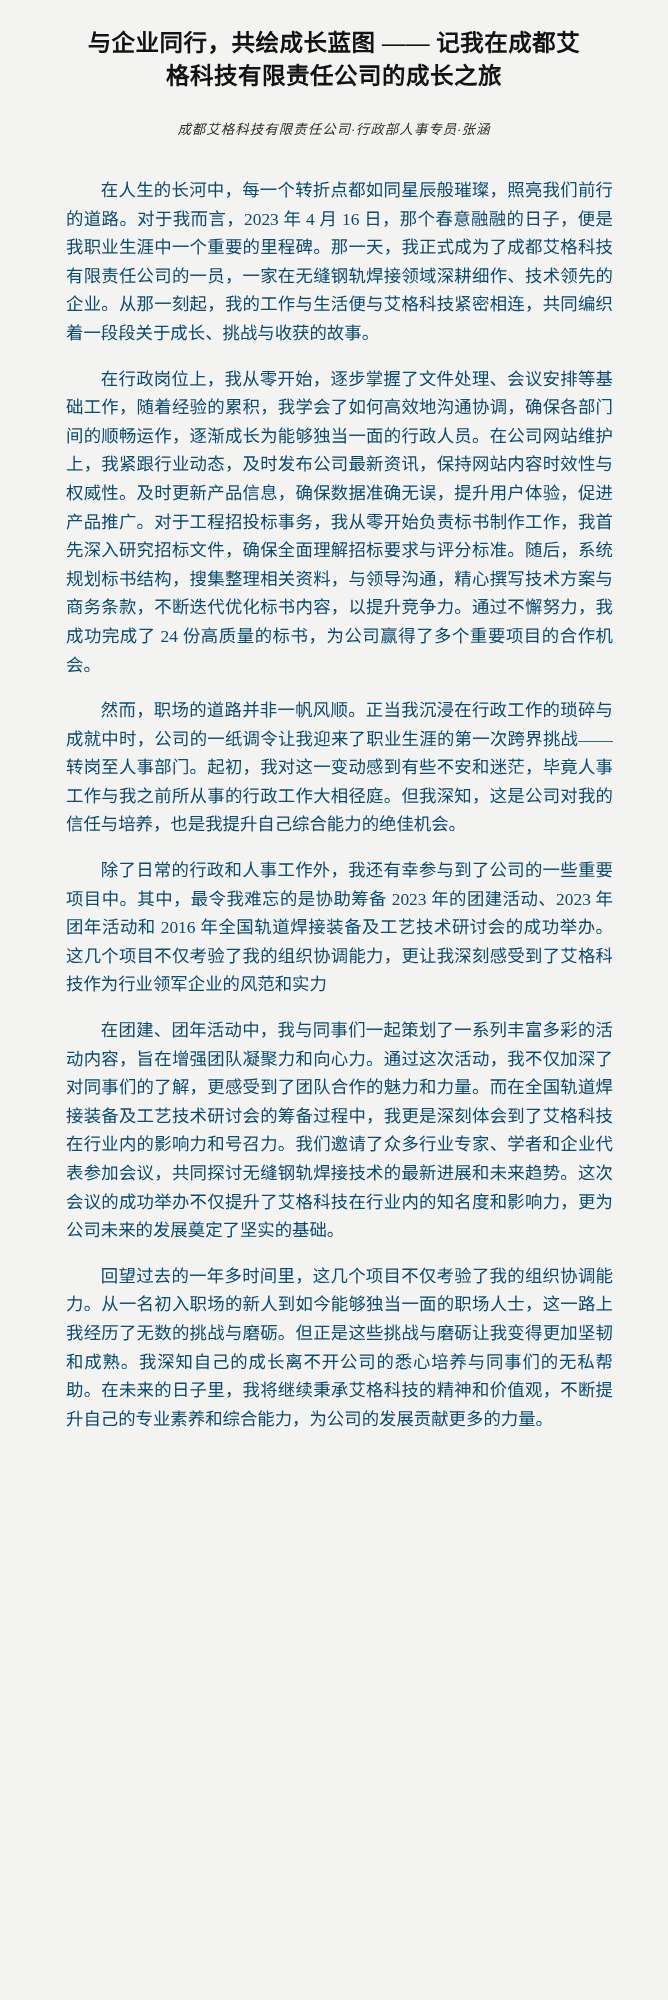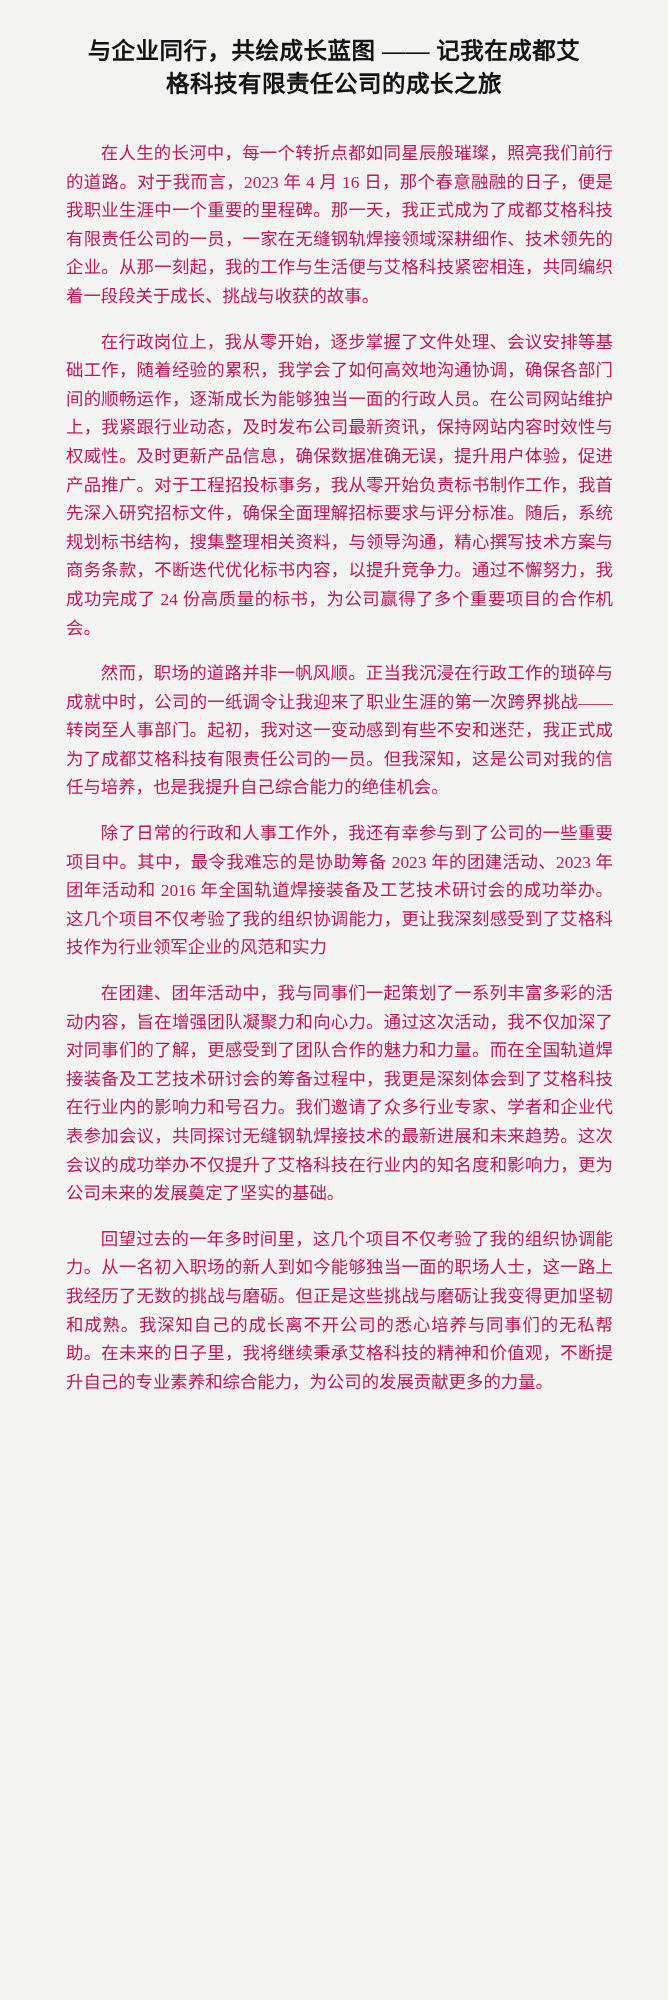--- a/index.html
+++ b/index.html
@@ -7,21 +7,21 @@
     padding: 0;
   }
   body {
     background: #f3f3f1;
     font-family: "Liberation Serif", "DejaVu Serif", serif;
   }
   .page {
     position: relative;
     width: 668px;
     height: 1494px;
-    margin: 8px auto;
+    margin: 0 auto;
     background: #f3f3f1;
     color: #161616;
     overflow: hidden;
     box-sizing: border-box;
     padding-top: 27px;
     border-radius: 31px;
   }
   .article-title {
     width: 500px;
     margin: 0 auto;
@@ -39,36 +39,37 @@
     font-size: 13.5px;
     letter-spacing: 1px;
     color: #2a2a2a;
   }
   .article-body {
     margin-top: 38px;
     padding: 0 55px 0 66px;
     font-size: 17.4px;
     line-height: 28.6px;
     text-align: justify;
-    color: #be185d;
+    color: #0c4a6e;
   }
   .article-body p {
     margin: 0 0 17px 0;
     text-indent: 2em;
     word-break: break-all;
   }
 </style>
 </head>
 <body style="background: rgb(243, 243, 241);">
 
 <div class="page">
   <h1 class="article-title">与企业同行，共绘成长蓝图 —— 记我在成都艾格科技有限责任公司的成长之旅</h1>
 
+  <div class="article-byline">成都艾格科技有限责任公司·行政部人事专员·张涵</div>
 
   <div class="article-body">
     <p>在人生的长河中，每一个转折点都如同星辰般璀璨，照亮我们前行的道路。对于我而言，2023 年 4 月 16 日，那个春意融融的日子，便是我职业生涯中一个重要的里程碑。那一天，我正式成为了成都艾格科技有限责任公司的一员，一家在无缝钢轨焊接领域深耕细作、技术领先的企业。从那一刻起，我的工作与生活便与艾格科技紧密相连，共同编织着一段段关于成长、挑战与收获的故事。</p>
     <p>在行政岗位上，我从零开始，逐步掌握了文件处理、会议安排等基础工作，随着经验的累积，我学会了如何高效地沟通协调，确保各部门间的顺畅运作，逐渐成长为能够独当一面的行政人员。在公司网站维护上，我紧跟行业动态，及时发布公司最新资讯，保持网站内容时效性与权威性。及时更新产品信息，确保数据准确无误，提升用户体验，促进产品推广。对于工程招投标事务，我从零开始负责标书制作工作，我首先深入研究招标文件，确保全面理解招标要求与评分标准。随后，系统规划标书结构，搜集整理相关资料，与领导沟通，精心撰写技术方案与商务条款，不断迭代优化标书内容，以提升竞争力。通过不懈努力，我成功完成了 24 份高质量的标书，为公司赢得了多个重要项目的合作机会。</p>
-    <p>然而，职场的道路并非一帆风顺。正当我沉浸在行政工作的琐碎与成就中时，公司的一纸调令让我迎来了职业生涯的第一次跨界挑战——转岗至人事部门。起初，我对这一变动感到有些不安和迷茫，我正式成为了成都艾格科技有限责任公司的一员。但我深知，这是公司对我的信任与培养，也是我提升自己综合能力的绝佳机会。</p>
+    <p>然而，职场的道路并非一帆风顺。正当我沉浸在行政工作的琐碎与成就中时，公司的一纸调令让我迎来了职业生涯的第一次跨界挑战——转岗至人事部门。起初，我对这一变动感到有些不安和迷茫，毕竟人事工作与我之前所从事的行政工作大相径庭。但我深知，这是公司对我的信任与培养，也是我提升自己综合能力的绝佳机会。</p>
     <p>除了日常的行政和人事工作外，我还有幸参与到了公司的一些重要项目中。其中，最令我难忘的是协助筹备 2023 年的团建活动、2023 年团年活动和 2016 年全国轨道焊接装备及工艺技术研讨会的成功举办。这几个项目不仅考验了我的组织协调能力，更让我深刻感受到了艾格科技作为行业领军企业的风范和实力</p>
     <p>在团建、团年活动中，我与同事们一起策划了一系列丰富多彩的活动内容，旨在增强团队凝聚力和向心力。通过这次活动，我不仅加深了对同事们的了解，更感受到了团队合作的魅力和力量。而在全国轨道焊接装备及工艺技术研讨会的筹备过程中，我更是深刻体会到了艾格科技在行业内的影响力和号召力。我们邀请了众多行业专家、学者和企业代表参加会议，共同探讨无缝钢轨焊接技术的最新进展和未来趋势。这次会议的成功举办不仅提升了艾格科技在行业内的知名度和影响力，更为公司未来的发展奠定了坚实的基础。</p>
     <p>回望过去的一年多时间里，这几个项目不仅考验了我的组织协调能力。从一名初入职场的新人到如今能够独当一面的职场人士，这一路上我经历了无数的挑战与磨砺。但正是这些挑战与磨砺让我变得更加坚韧和成熟。我深知自己的成长离不开公司的悉心培养与同事们的无私帮助。在未来的日子里，我将继续秉承艾格科技的精神和价值观，不断提升自己的专业素养和综合能力，为公司的发展贡献更多的力量。</p>
   </div>
 </div>
 
 </body></html>

